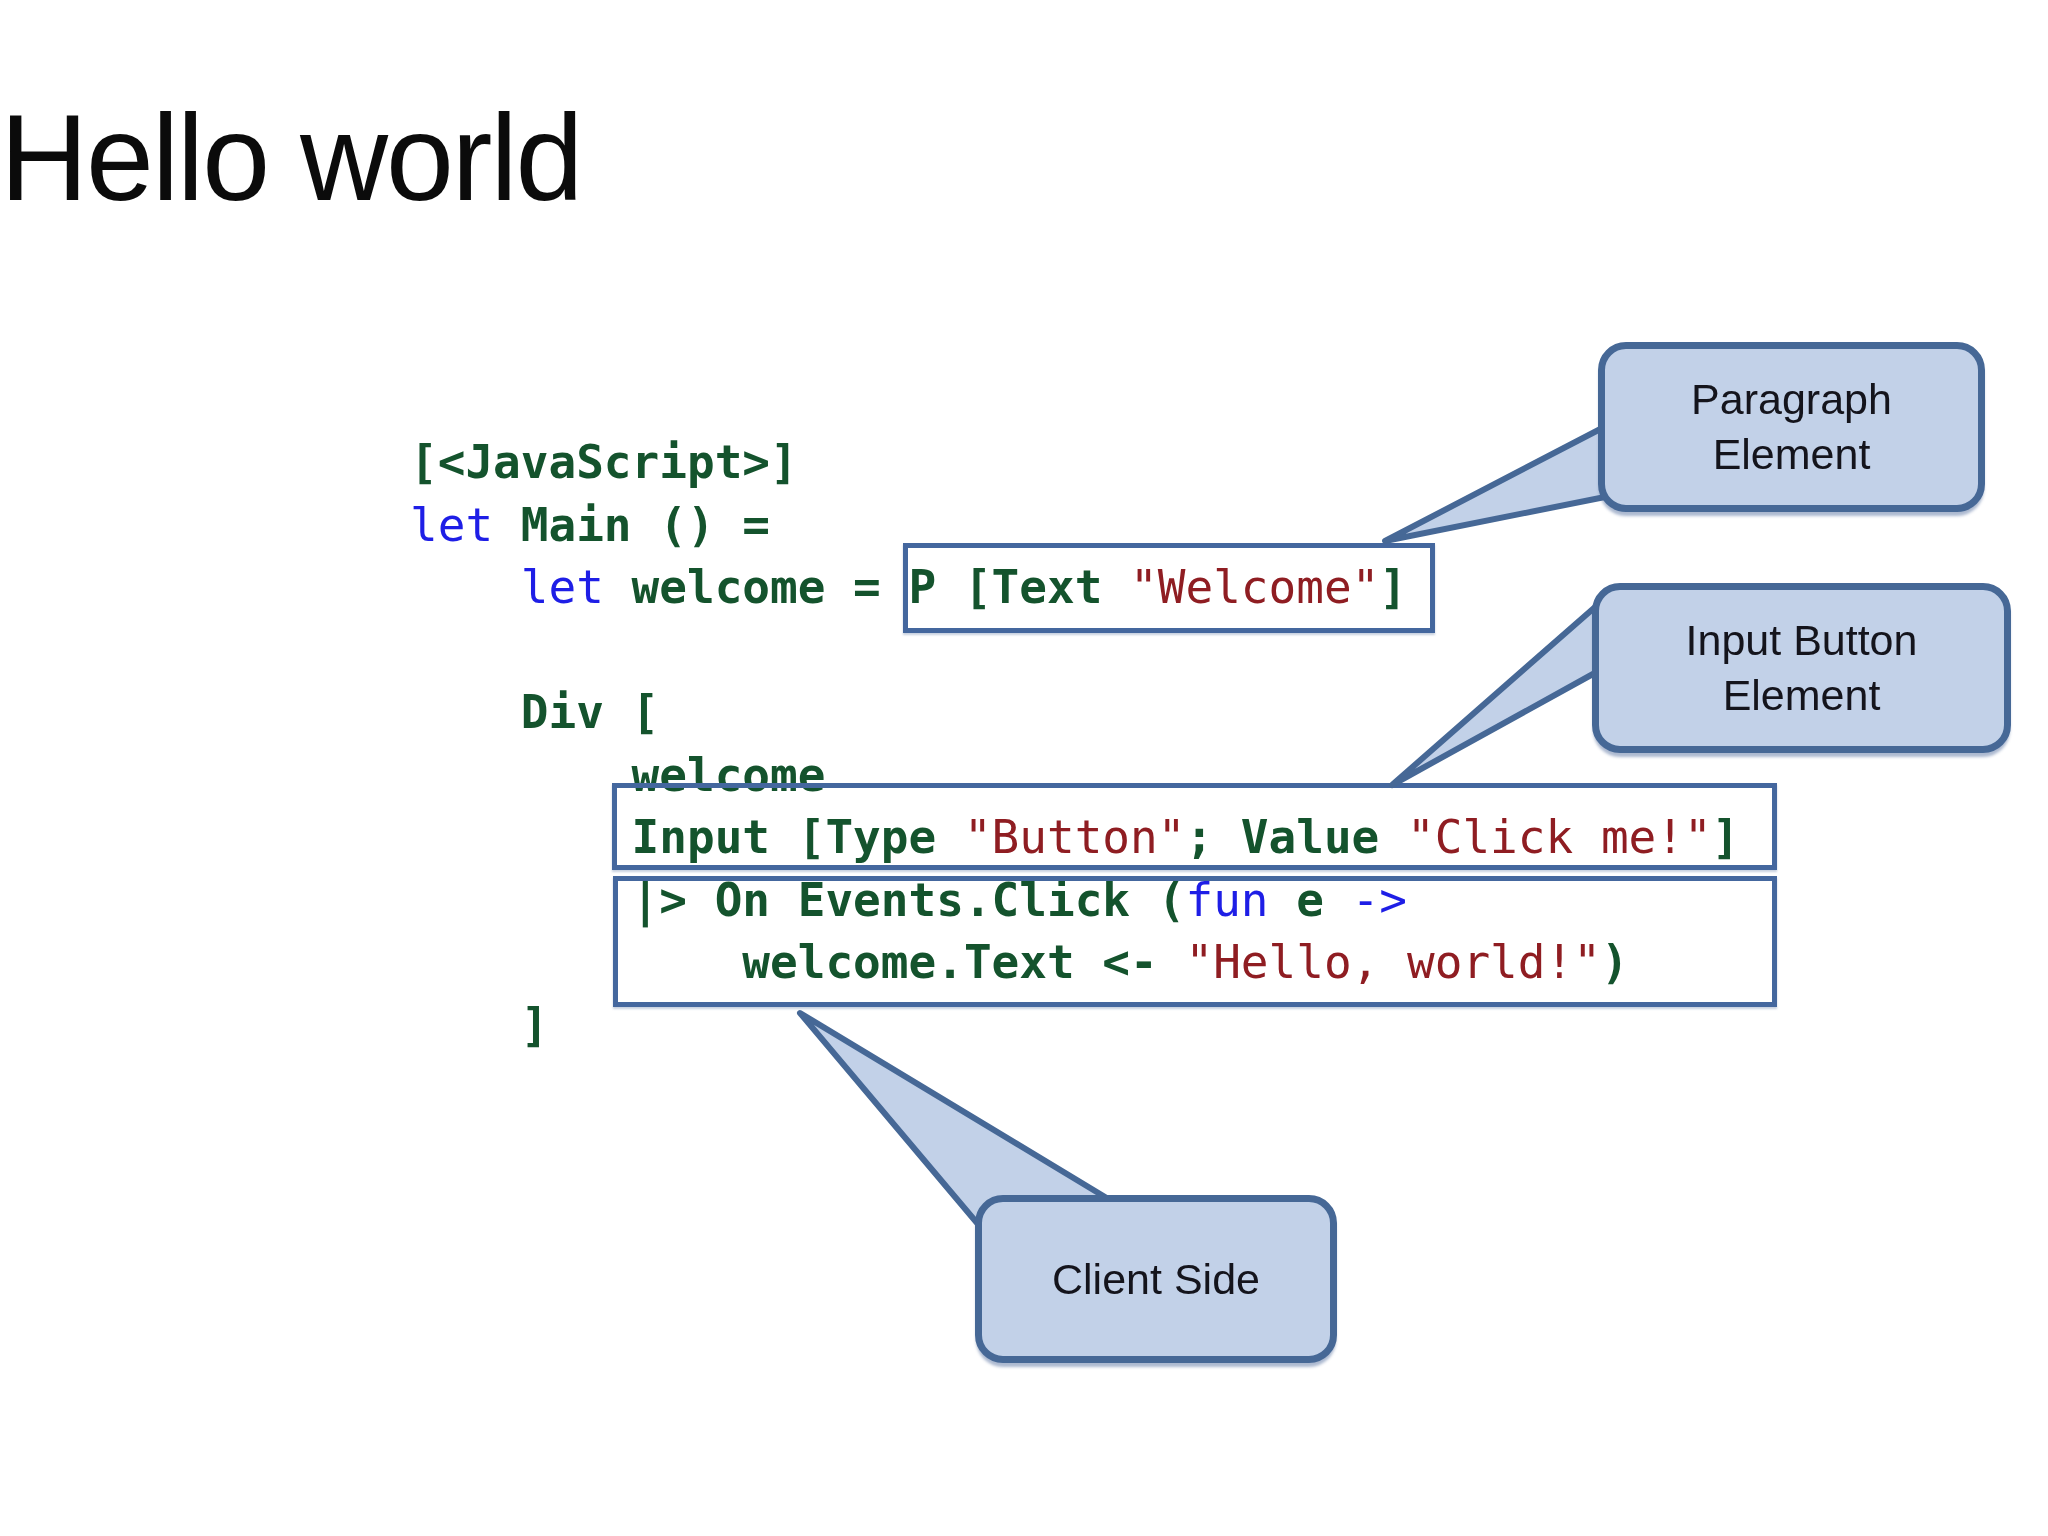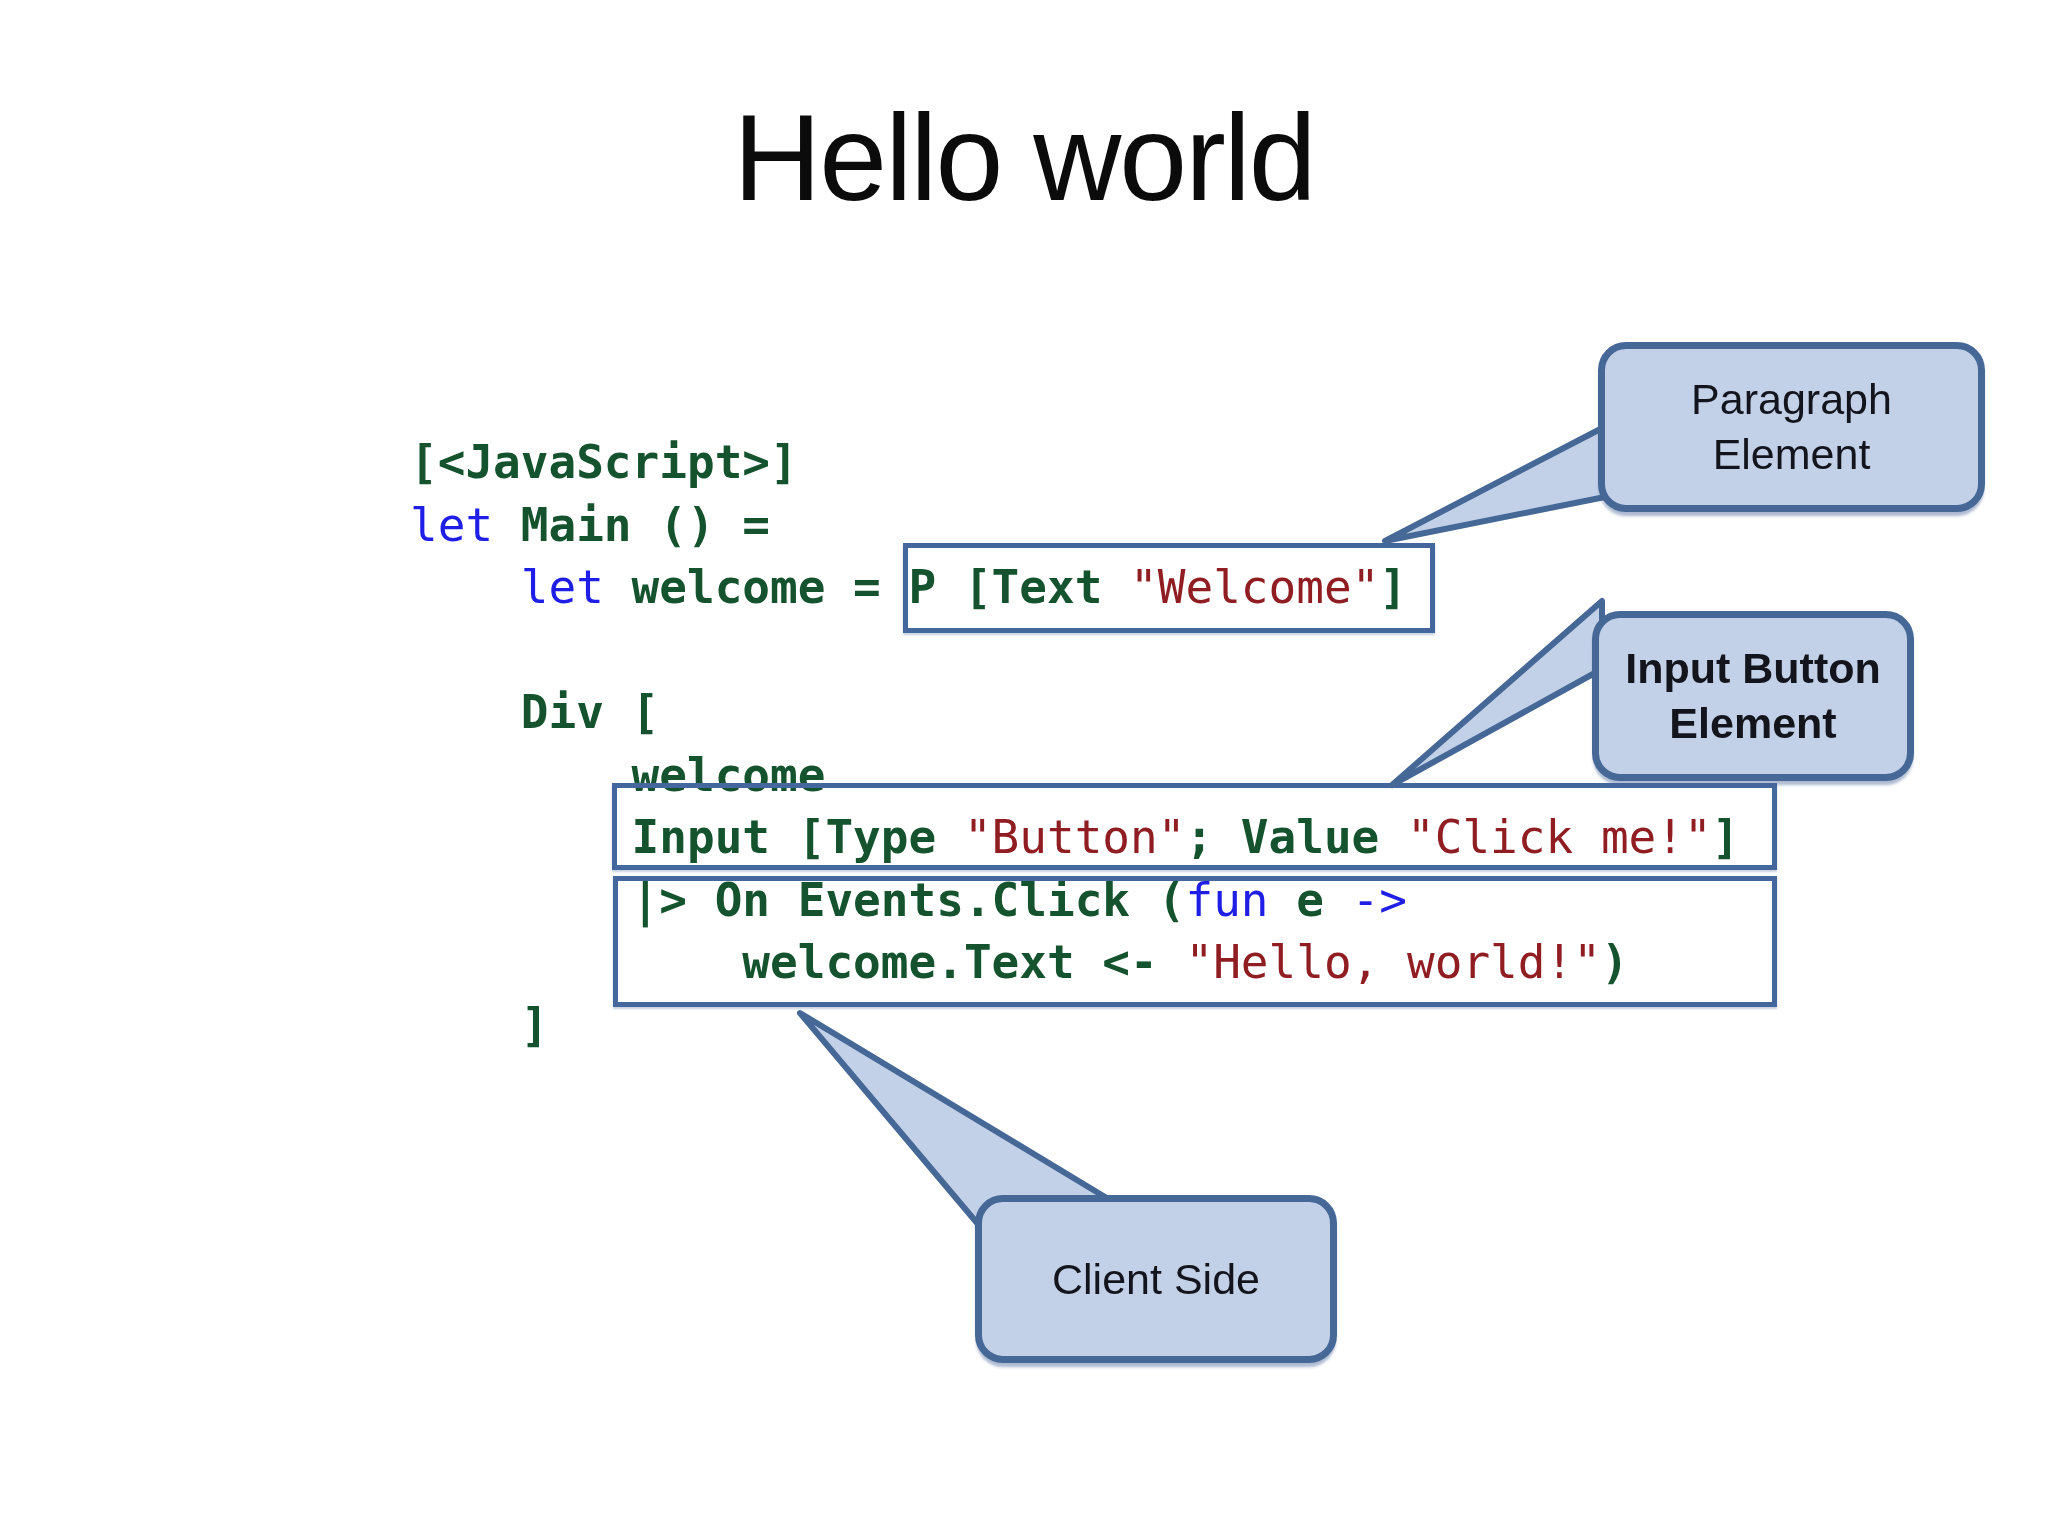--- a/index.html
+++ b/index.html
@@ -3,21 +3,21 @@
 <meta charset="utf-8">
 <style>
   html,body { margin:0; padding:0; background:#ffffff; }
   .slide {
     position:relative; width:2048px; height:1536px;
     background:#ffffff; overflow:hidden;
     font-family:"Liberation Sans", sans-serif;
   }
   .slide-title {
     position:absolute; left:0; top:88px; width:100%;
-    margin:0; text-align:center;
+    margin:0; text-align:left;
     font-family:"Liberation Sans", sans-serif;
     font-size:122px; font-weight:400; letter-spacing:-2px;
     color:#0b0b0b;
   }
   .code-block {
     position:absolute; left:410px; top:431px;
     font-family:"DejaVu Sans Mono", monospace;
     font-size:46px; line-height:62.5px;
     white-space:pre; color:#141414;
   }
@@ -39,21 +39,21 @@
     position:absolute; box-sizing:border-box;
     background:var(--callout_fill,#c2d1e8);
     border:7px solid var(--callout_border,#466896);
     border-radius:28px;
     display:flex; flex-direction:column; justify-content:center; align-items:center;
     font-size:43px; line-height:55px; font-weight:400;
     color:#14141c; text-align:center;
     box-shadow:0 5px 3px -1px rgba(70,100,150,0.45);
   }
   .callout-paragraph { left:1598px; top:342px;  width:387px; height:170px; }
-  .callout-input     { left:1592px; top:611px;  width:322px; height:170px;font-weight:bold; }
+  .callout-input     { left:1592px; top:583px;  width:419px; height:170px; }
   .callout-client    { left:975px;  top:1195px; width:362px; height:168px; }
 </style>
 </head>
 <body>
 
 <div class="slide">
 
   <h1 class="slide-title">Hello world</h1>
 
   <div class="code-block"><div class="code-line"><span class="tok-p">[&lt;JavaScript&gt;]</span></div><div class="code-line"><span class="tok-k">let</span><span class="tok-p"> Main () =</span></div><div class="code-line"><span class="tok-p">    </span><span class="tok-k">let</span><span class="tok-p"> welcome = P [Text </span><span class="tok-s">"Welcome"</span><span class="tok-p">]</span></div><div class="code-line">&nbsp;</div><div class="code-line"><span class="tok-p">    Div [</span></div><div class="code-line"><span class="tok-p">        welcome</span></div><div class="code-line"><span class="tok-p">        Input [Type </span><span class="tok-s">"Button"</span><span class="tok-p">; Value </span><span class="tok-s">"Click me!"</span><span class="tok-p">]</span></div><div class="code-line"><span class="tok-p">        |&gt; On Events.Click (</span><span class="tok-k">fun</span><span class="tok-p"> e </span><span class="tok-k">-&gt;</span></div><div class="code-line"><span class="tok-p">            welcome.Text &lt;- </span><span class="tok-s">"Hello, world!"</span><span class="tok-p">)</span></div><div class="code-line"><span class="tok-p">    ]</span></div></div>

